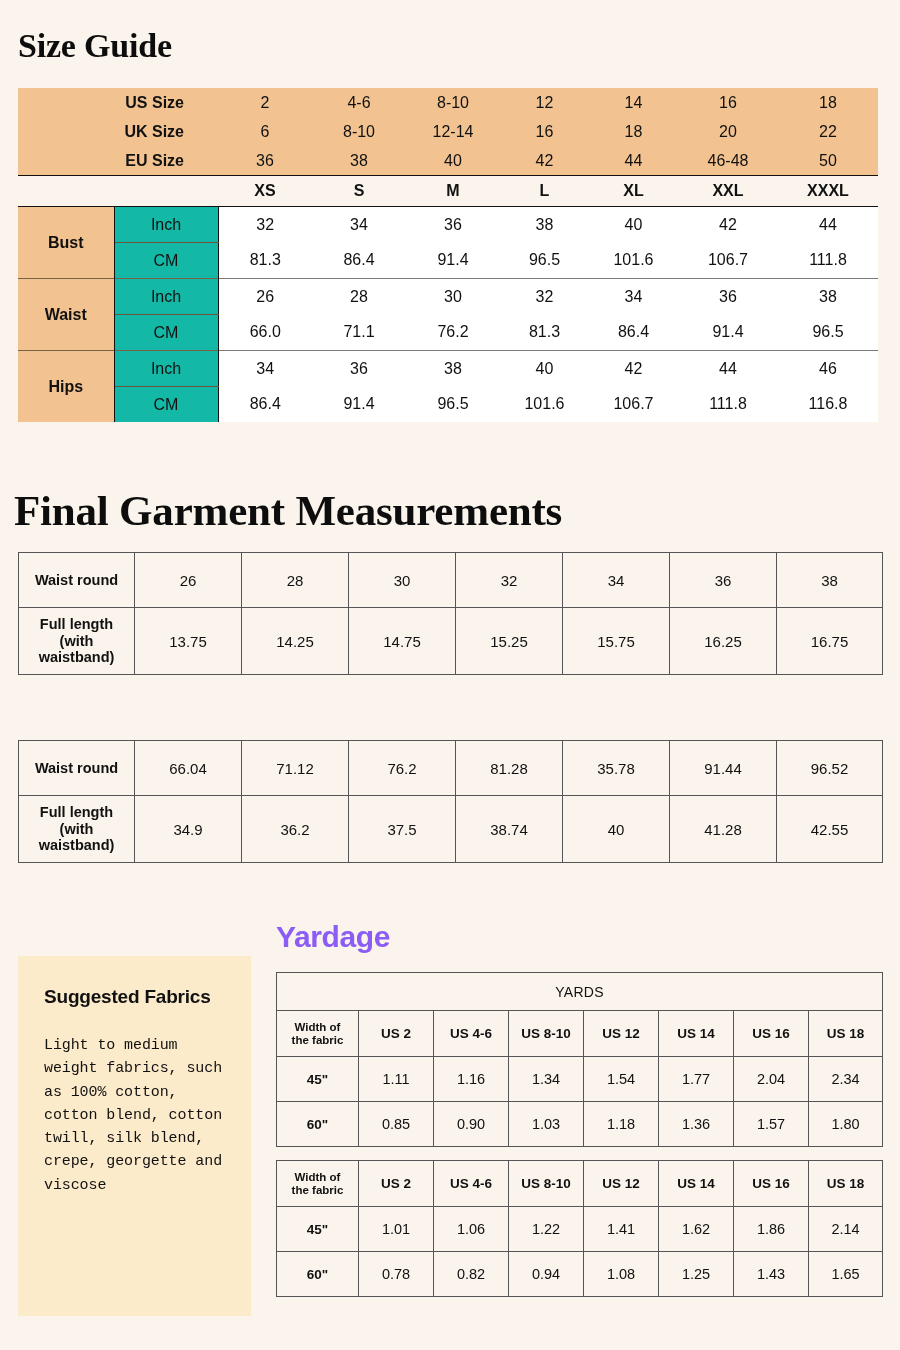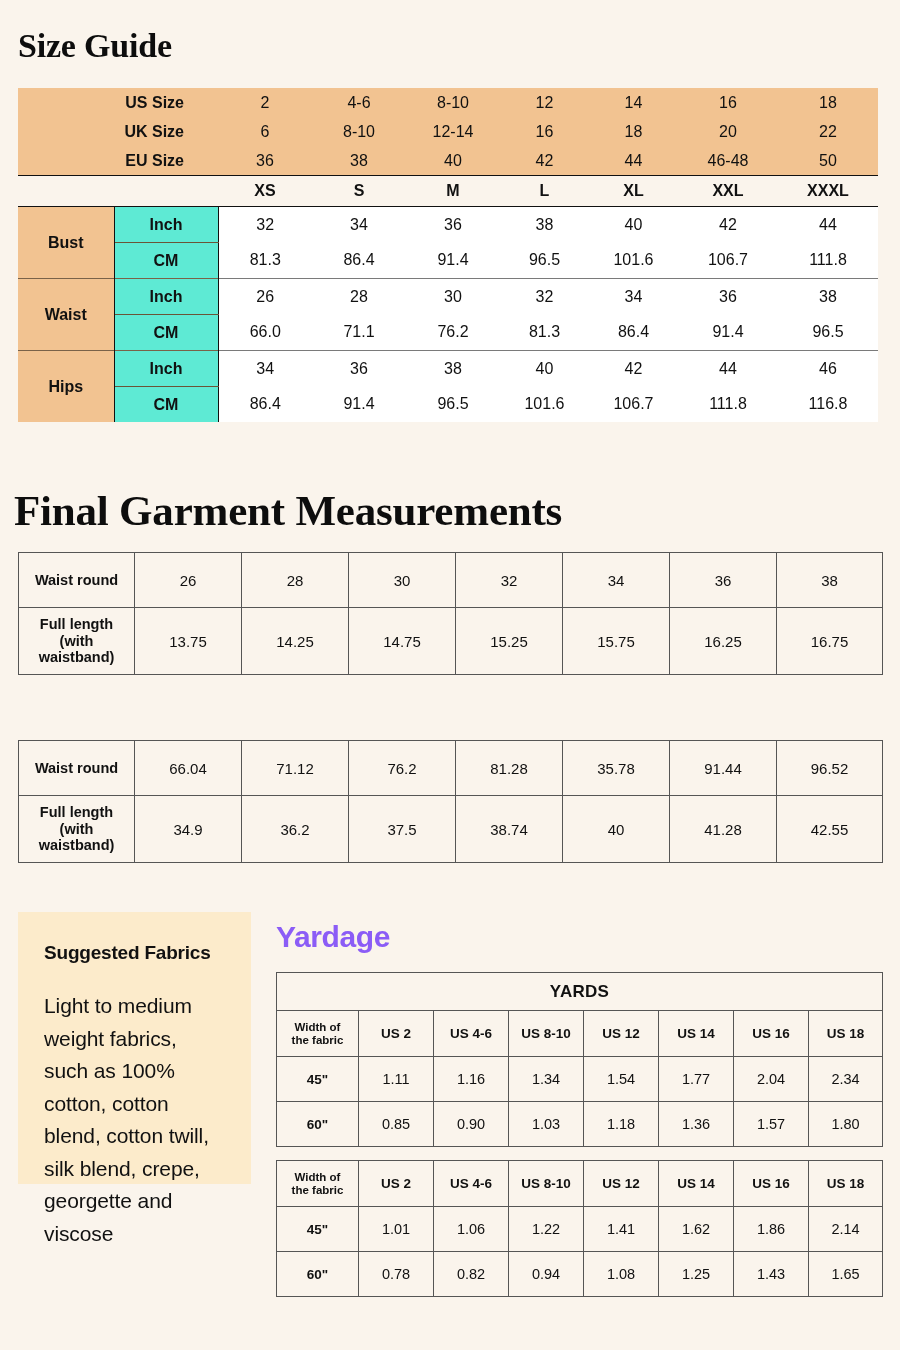--- a/index.html
+++ b/index.html
@@ -76,27 +76,26 @@
 
   .meas-label {
     background: #F2C391;
     font-weight: bold;
     font-size: 19px;
     text-align: center;
     border-right: 1.6px solid #111;
     width: 96px;
   }
   .meas-unit {
-    background: #5eead4;
+    background: #14b8a6;
     font-size: 14.5px;
     text-align: center;
     width: 104px;
     height: 35px;
     border-right: 1.6px solid #111;
-    font-weight: bold;
   }
   .meas-unit.top { border-bottom: 1.4px solid #6b5437; }
   .meas-val {
     background: #FFFFFF;
     font-size: 17px;
     height: 35px;
   }
   tr.group-sep > td { border-top: 1.6px solid #7a7a7a; }
   tr.group-sep > td.meas-label,
   tr.group-sep > td.meas-unit { border-top: 1.6px solid #7a6248; }
@@ -127,50 +126,51 @@
   .fg-row-1 td { height: 50px; }
   .fg-row-2 td { height: 62px; }
 
   #fg-inches-table { top: 552px; }
   #fg-cm-table { top: 740px; }
 
   
   #suggested-fabrics {
     position: absolute;
     left: 18px;
-    top: 912px;
+    top: 956px;
     width: 233px;
-    height: 272px;
+    height: 360px;
     background: #FCEBCB;
     box-sizing: border-box;
     padding: 30px 26px 0 26px;
   }
   #suggested-fabrics-title {
     font-weight: bold;
     font-size: 19px;
     margin: 0 0 26px 0;
     letter-spacing: -0.2px;
   }
   #suggested-fabrics-body {
-    font-size: 21px;
+    font-size: 15px;
     line-height: 1.55;
     letter-spacing: -0.1px;
+    font-family: Liberation Mono, monospace;
   }
 
   
   .yd-table {
     position: absolute;
     left: 276px;
     width: 606px;
     border: 1.4px solid #1a1a1a;
   }
   .yd-table td { border: 1.2px solid #555; }
   .yd-table td.caption {
-    font-weight: bold;
-    font-size: 17px;
+    font-weight: normal;
+    font-size: 14px;
     height: 37px;
     letter-spacing: 0.3px;
   }
   .yd-table td.colhdr {
     font-weight: bold;
     font-size: 13.5px;
     height: 45px;
   }
   .yd-table td.cornerhdr {
     font-weight: bold;

